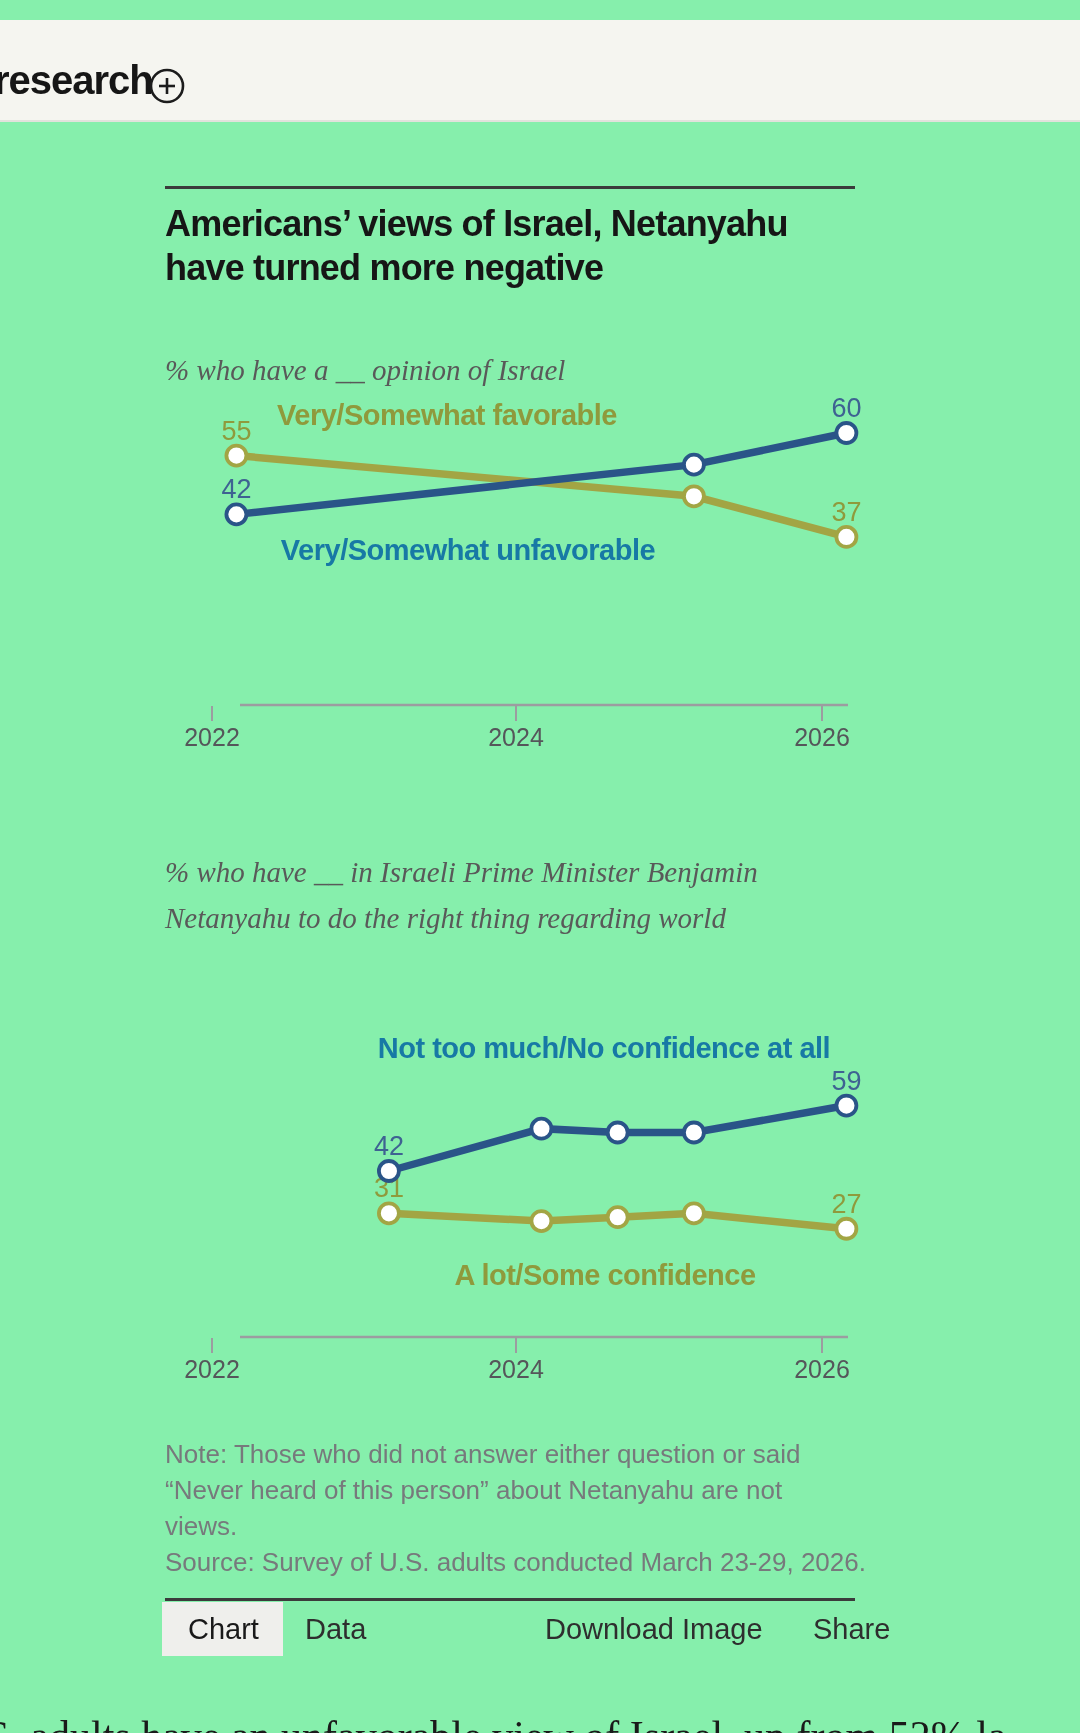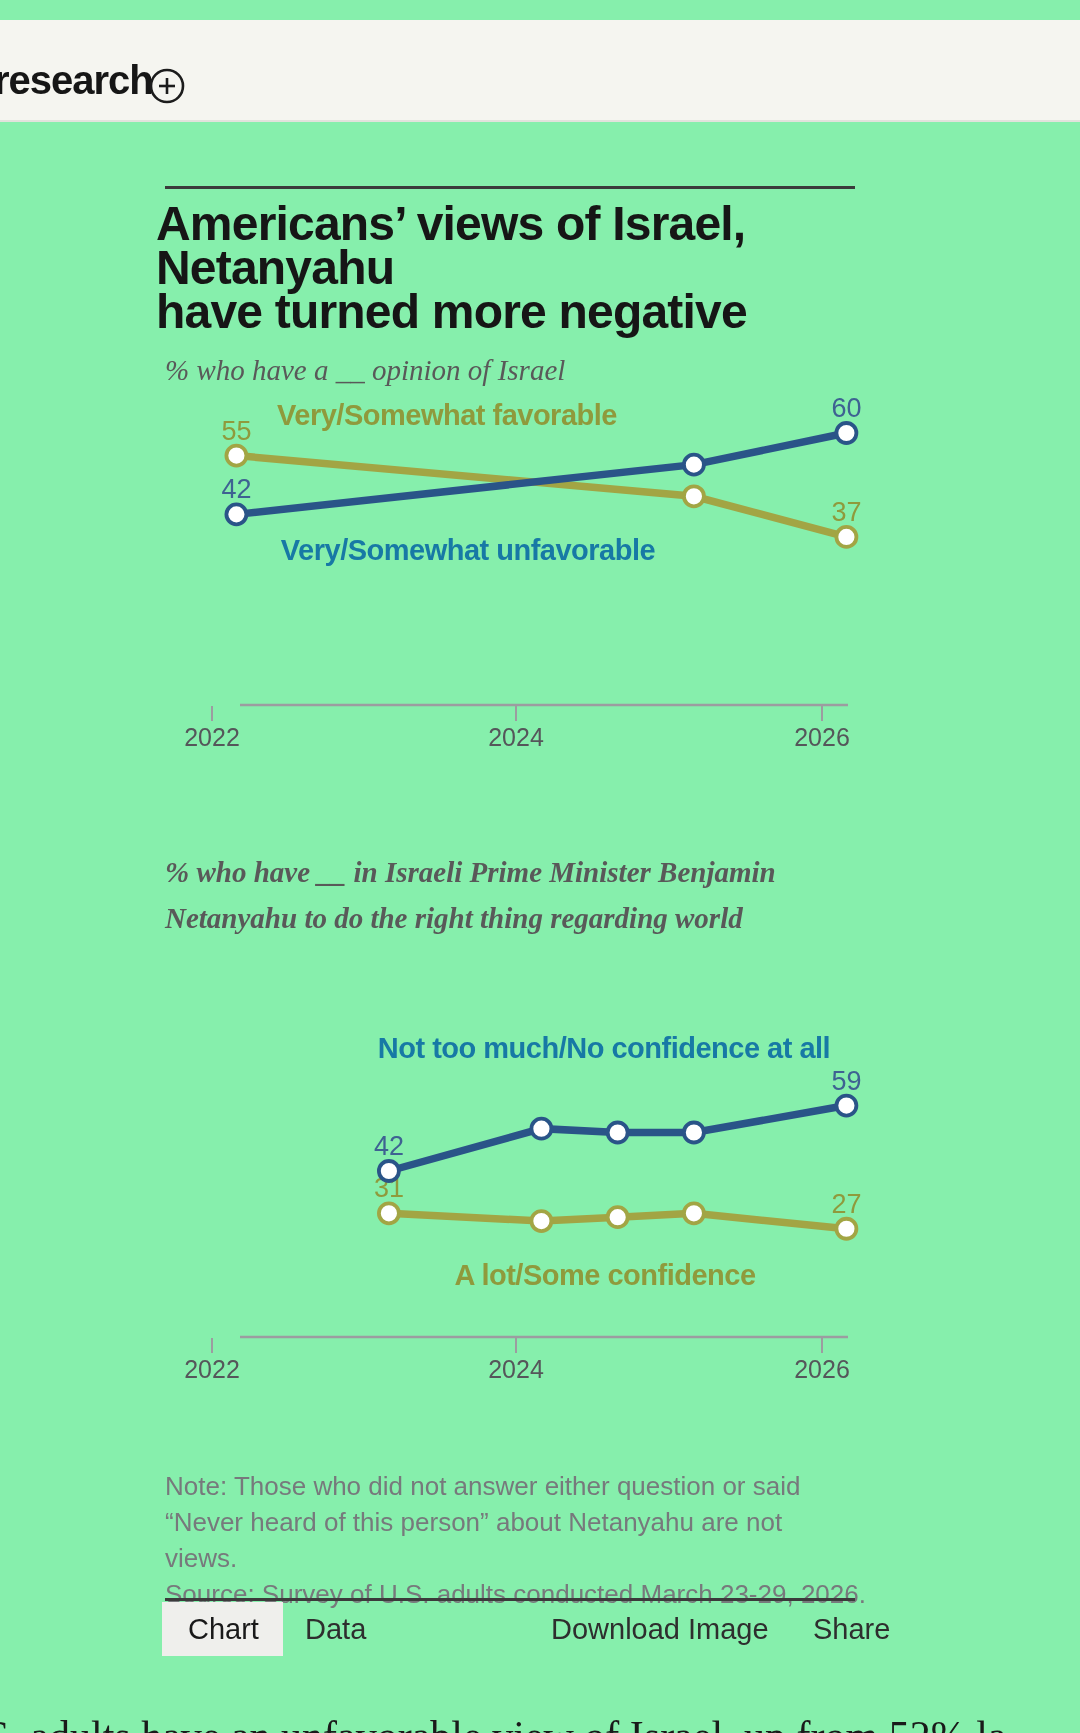--- a/index.html
+++ b/index.html
@@ -7,21 +7,21 @@
         font-family:"Liberation Sans",sans-serif;}
   
   .site-header{position:absolute;left:0;top:20px;width:1080px;height:100px;
                background:#f5f5f0;border-bottom:2px solid #e2e2dc;}
   .logo-text{position:absolute;left:-6px;top:38px;font-size:40px;font-weight:bold;
              color:#161616;letter-spacing:-1px;}
   .plus-btn{position:absolute;left:148px;top:47px;width:38px;height:38px;cursor:pointer;}
   
   .rule{position:absolute;left:165px;width:690px;height:3px;background:#3b3b3b;}
   
-  .title{position:absolute;left:156px;top:202px;width:700px;font-size:48px;font-weight:bold;
+  .title{position:absolute;left:165px;top:202px;width:700px;font-size:36px;font-weight:bold;
          line-height:44px;color:#161616;letter-spacing:-0.8px;}
   .subtitle{position:absolute;left:165px;width:700px;font-family:"Liberation Serif","DejaVu Serif",serif;
             font-style:italic;font-size:29px;color:#595959;line-height:46px;}
   .note{position:absolute;left:165px;width:720px;font-size:26px;color:#77797c;line-height:36px;}
   
   .charts-svg{position:absolute;left:0;top:0;width:1080px;height:1733px;pointer-events:none;}
   
   .tab-box{position:absolute;left:162px;top:1602px;width:121px;height:54px;background:#efefec;cursor:pointer;}
   .tab{position:absolute;top:1602px;height:54px;line-height:54px;font-size:29px;color:#2e2e2e;cursor:pointer;}
   .tab.active{font-weight:normal;color:#191919;}
@@ -98,35 +98,35 @@
         <text x="388.9000000000125" y="1155" text-anchor="middle" font-size="27" fill="#3e6292">42</text>
         <circle cx="541.4000000000125" cy="1128.65" r="10" fill="#ffffff" stroke="#2a5488" stroke-width="3.8"></circle>
         <circle cx="617.6500000000125" cy="1132.5" r="10" fill="#ffffff" stroke="#2a5488" stroke-width="3.8"></circle>
         <circle cx="693.9000000000125" cy="1132.5" r="10" fill="#ffffff" stroke="#2a5488" stroke-width="3.8"></circle>
         <circle cx="846.4000000000125" cy="1105.55" r="10" fill="#ffffff" stroke="#2a5488" stroke-width="3.8"></circle>
         <text x="846.4000000000125" y="1089.55" text-anchor="middle" font-size="27" fill="#3e6292">59</text>
         <text x="604" y="1058" text-anchor="middle" font-size="29" font-weight="bold" letter-spacing="-0.5" fill="#1779a5">Not too much/No confidence at all</text>
       </g>
   </svg>
 
-  <div class="subtitle" style="top:849px;font-weight:bold;">
+  <div class="subtitle" style="top:849px;">
     <div>% who have __ in Israeli Prime Minister Benjamin</div>
     <div>Netanyahu to do the right thing regarding world</div>
   </div>
 
-  <div class="note" style="top:1468px;">
+  <div class="note" style="top:1436px;">
     <div>Note: Those who did not answer either question or said</div>
     <div>“Never heard of this person” about Netanyahu are not</div>
     <div>views.</div>
     <div>Source: Survey of U.S. adults conducted March 23-29, 2026.</div>
   </div>
 
   <div class="rule" style="top:1598px;"></div>
 
   <div class="tab-box"></div>
   <div class="tab active" style="left:188px;">Chart</div>
   <div class="tab" style="left:305px;text-align:center;">Data</div>
-  <div class="tab" style="left:545px;margin-left:6px;">Download Image</div>
+  <div class="tab" style="left:545px;">Download Image</div>
   <div class="tab" style="left:813px;">Share</div>
 
   <div class="bottom-frag">S. adults have an unfavorable view of Israel, up from 52% la</div>
 
 </div>
 
 </body></html>

